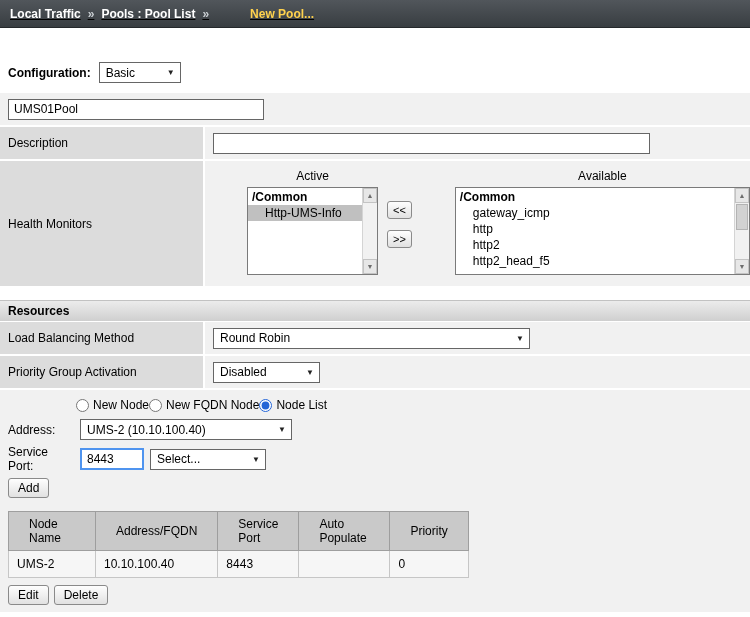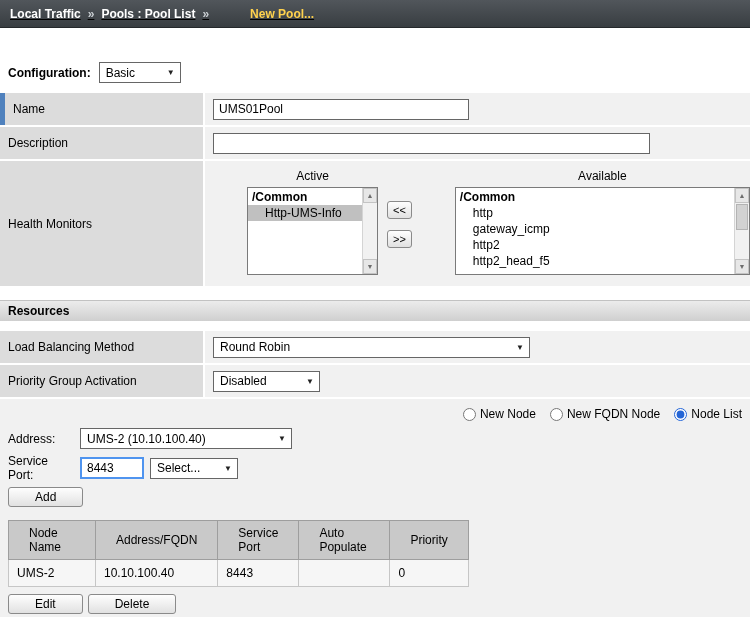--- a/index.html
+++ b/index.html
@@ -60,21 +60,21 @@
   .tinput.focused {
     border: 2px solid #4f94ef;
     height: 22px;
   }
 
   .btn {
     display: inline-block;
     background: linear-gradient(#fefefe, #e1e1e1);
     border: 1px solid #8a8a8a;
     border-radius: 3px;
-    padding: 2px 26px;
+    padding: 2px 9px;
     font-family: "Liberation Sans", sans-serif;
     font-size: 12px;
     color: #000;
     cursor: default;
   }
 
   
   .form { margin-top: 10px; }
   .form-row { display: flex; margin-bottom: 2px; min-height: 32px; }
   .label-cell {
@@ -126,32 +126,32 @@
   .sb-thumb {
     position: absolute; top: 1px; left: 1px; right: 1px; height: 26px;
     background: #d2d2d2; border: 1px solid #b3b3b3;
   }
   .mv-btns { display: flex; flex-direction: column; gap: 11px; margin-top: 32px; }
   .mv-btns .btn { padding: 2px 5px; font-size: 11px; }
 
   
   .section-header {
     margin-top: 14px;
-    margin-bottom: 10px;
+    margin-bottom: 1px;
     height: 21px;
     background: linear-gradient(#ececec, #cfcfcf);
     border-top: 1px solid #c2c2c2;
     font-weight: bold;
     display: flex;
     align-items: center;
     padding-left: 8px;
   }
 
   
-  .radio-row { display: flex; align-items: center; gap: 14px; margin: 1px 0 7px 68px; justify-content: flex-end; }
+  .radio-row { display: flex; align-items: center; margin: 1px 0 7px 68px; }
   .radio-opt { display: flex; align-items: center; gap: 4px; }
   input[type=radio] { width: 13px; height: 13px; accent-color: #2465d6; margin: 0; }
 
   .field-row { display: flex; align-items: center; margin-bottom: 5px; gap: 6px; }
   .field-label { width: 66px; flex: none; }
 
   .member-table { border-collapse: collapse; margin-top: 13px; }
   .member-table th {
     background: #c9c9c9;
     border: 1px solid #9e9e9e;
@@ -181,21 +181,20 @@
   <span class="cfg-label">Configuration:</span>
   <div class="select" style="width:82px">
     <span>Basic</span>
     <span class="arrow">▼</span>
   </div>
 </div>
 
 <div class="form">
 
   <div class="form-row required">
-    <div class="label-cell">Name</div>
     <div class="content-cell">
       <input type="text" class="tinput" style="width: 256px;" value="UMS01Pool">
     </div>
   </div>
 
   <div class="form-row">
     <div class="label-cell">Description</div>
     <div class="content-cell">
       <input type="text" class="tinput" style="width: 437px;" value="">
     </div>
@@ -224,22 +223,22 @@
         <div class="mv-btns">
           <span class="btn">&lt;&lt;</span>
           <span class="btn">&gt;&gt;</span>
         </div>
 
         <div class="hm-col">
           <div class="hm-header">Available</div>
           <div class="listbox avail-box">
             <div class="list-area">
               <div class="list-item group">/Common</div>
+              <div class="list-item child">gateway_icmp</div>
               <div class="list-item child">http</div>
-              <div class="list-item child">gateway_icmp</div>
               <div class="list-item child">http2</div>
               <div class="list-item child">http2_head_f5</div>
             </div>
             <div class="sb">
               <div class="sb-btn">▲</div>
               <div class="sb-track">
                   <div class="sb-thumb"></div>
                 </div>
               <div class="sb-btn">▼</div>
             </div>
@@ -297,21 +296,21 @@
         <span class="field-label">Address:</span>
         <div class="select" style="width:212px">
           <span>UMS-2 (10.10.100.40)</span>
           <span class="arrow">▼</span>
         </div>
       </div>
 
       <div class="field-row">
         <span class="field-label">Service Port:</span>
         <input type="text" class="tinput focused" style="width: 64px;" value="8443">
-        <div class="select" style="width:88px">
+        <div class="select" style="width:116px">
           <span>Select...</span>
           <span class="arrow">▼</span>
         </div>
       </div>
 
       <span class="btn">Add</span>
 
       <table class="member-table">
         <thead>
           <tr>

